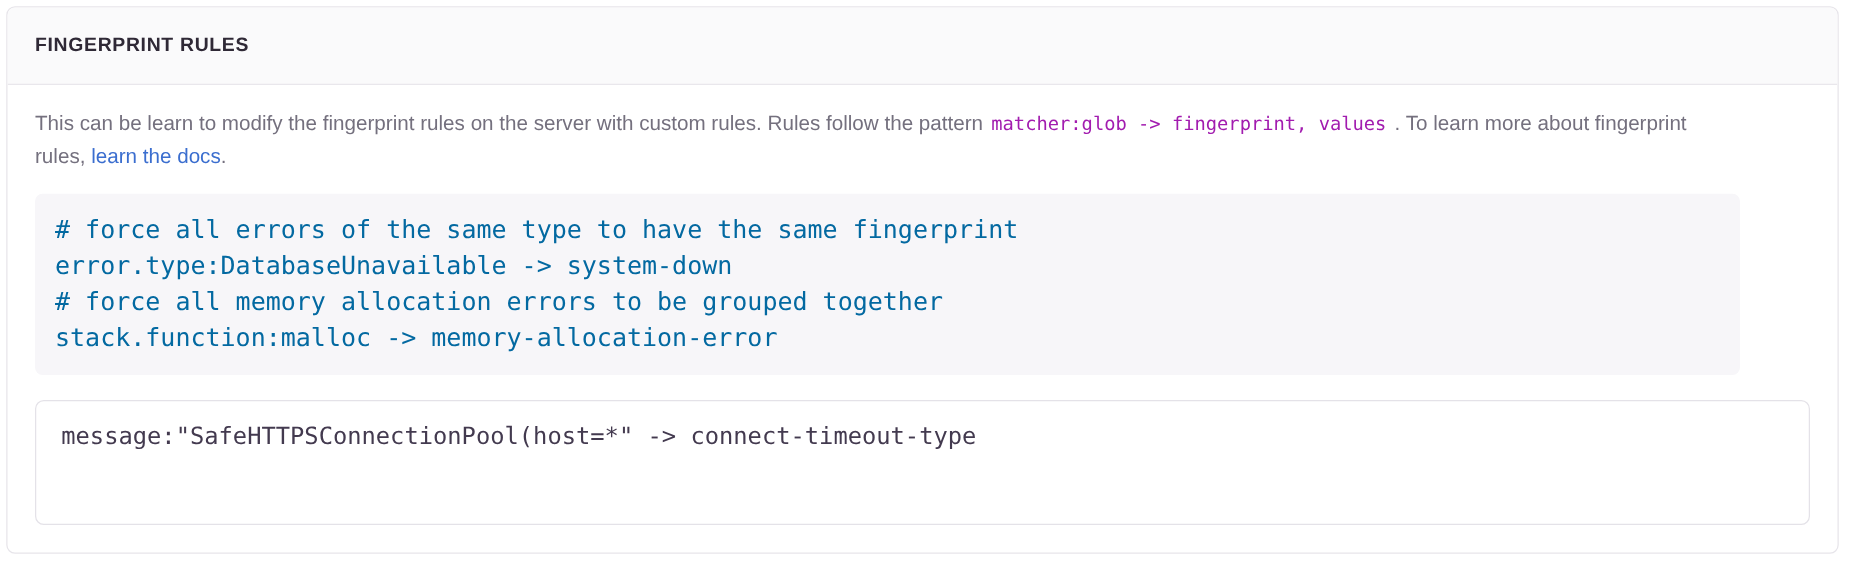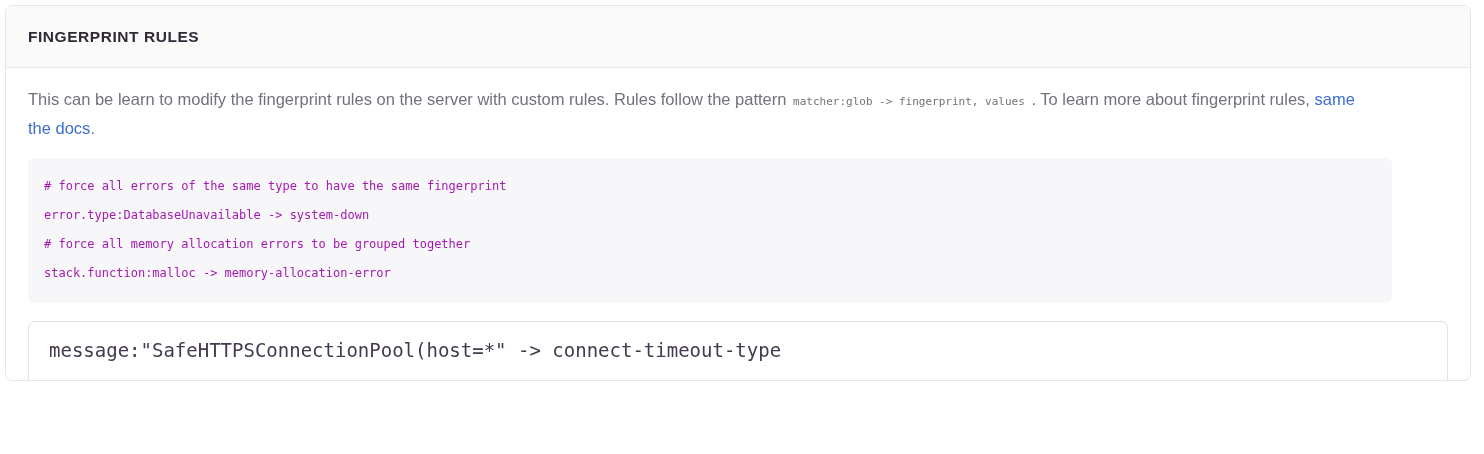--- a/index.html
+++ b/index.html
@@ -13,21 +13,21 @@
     font-family: "Liberation Sans", sans-serif;
     -webkit-font-smoothing: antialiased;
     overflow: hidden;
   }
 
   .panel {
     position: absolute;
     left: 5px;
     top: 5px;
     width: 1466px;
-    height: 376px;
+    height: 438px;
     box-sizing: border-box;
     background: #ffffff;
     border: 1px solid #e7e5ea;
     border-radius: 7px;
     overflow: hidden;
   }
 
   .panel-header {
     height: 62px;
     box-sizing: border-box;
@@ -54,41 +54,41 @@
   .description {
     font-size: 16.5px;
     line-height: 26px;
     color: #74707e;
     margin: 0;
     max-width: 1348px;
   }
 
   .description .inline-code {
     font-family: "DejaVu Sans Mono", "Liberation Mono", monospace;
-    font-size: 11px;
-    color: #737373;
+    font-size: 15px;
+    color: #a21caf;
     letter-spacing: 0;
     padding: 0 2px;
   }
 
   .doc-link {
     color: #3b6ecf;
     text-decoration: none;
     cursor: pointer;
   }
 
   .code-block {
     margin-top: 17px;
     background: #f7f6f9;
     border-radius: 6px;
     padding: 14px 16px 15px 16px;
     font-family: "DejaVu Sans Mono", "Liberation Mono", monospace;
-    font-size: 12px;
+    font-size: 20px;
     line-height: 29px;
-    color: #a21caf;
+    color: #0369a1;
     white-space: pre;
     overflow: hidden;
     width: 1364px;
     box-sizing: border-box;
   }
 
   .rule-input {
     display: block;
     margin-top: 18px;
     width: 1420px;
@@ -113,21 +113,21 @@
 <body>
 
 <div class="panel">
 
   <div class="panel-header">
     <div class="panel-title">FINGERPRINT RULES</div>
   </div>
 
   <div class="panel-body">
 
-    <p class="description"><span>This can be learn to modify the fingerprint rules on the server with custom rules. Rules follow the pattern </span><span class="inline-code">matcher:glob -&gt; fingerprint, values</span><span> . To learn more about fingerprint rules, </span><a class="doc-link" href="#">same the docs</a><span>.</span></p>
+    <p class="description"><span>This can be learn to modify the fingerprint rules on the server with custom rules. Rules follow the pattern </span><span class="inline-code">matcher:glob -&gt; fingerprint, values</span><span> . To learn more about fingerprint rules, </span><a class="doc-link" href="#">learn the docs</a><span>.</span></p>
 
     <pre class="code-block"># force all errors of the same type to have the same fingerprint
 error.type:DatabaseUnavailable -&gt; system-down
 # force all memory allocation errors to be grouped together
 stack.function:malloc -&gt; memory-allocation-error</pre>
 
     <textarea class="rule-input" spellcheck="false" placeholder="matcher:glob -&gt; fingerprint, values" style="">message:"SafeHTTPSConnectionPool(host=*" -&gt; connect-timeout-type</textarea>
 
   </div>
 </div>

